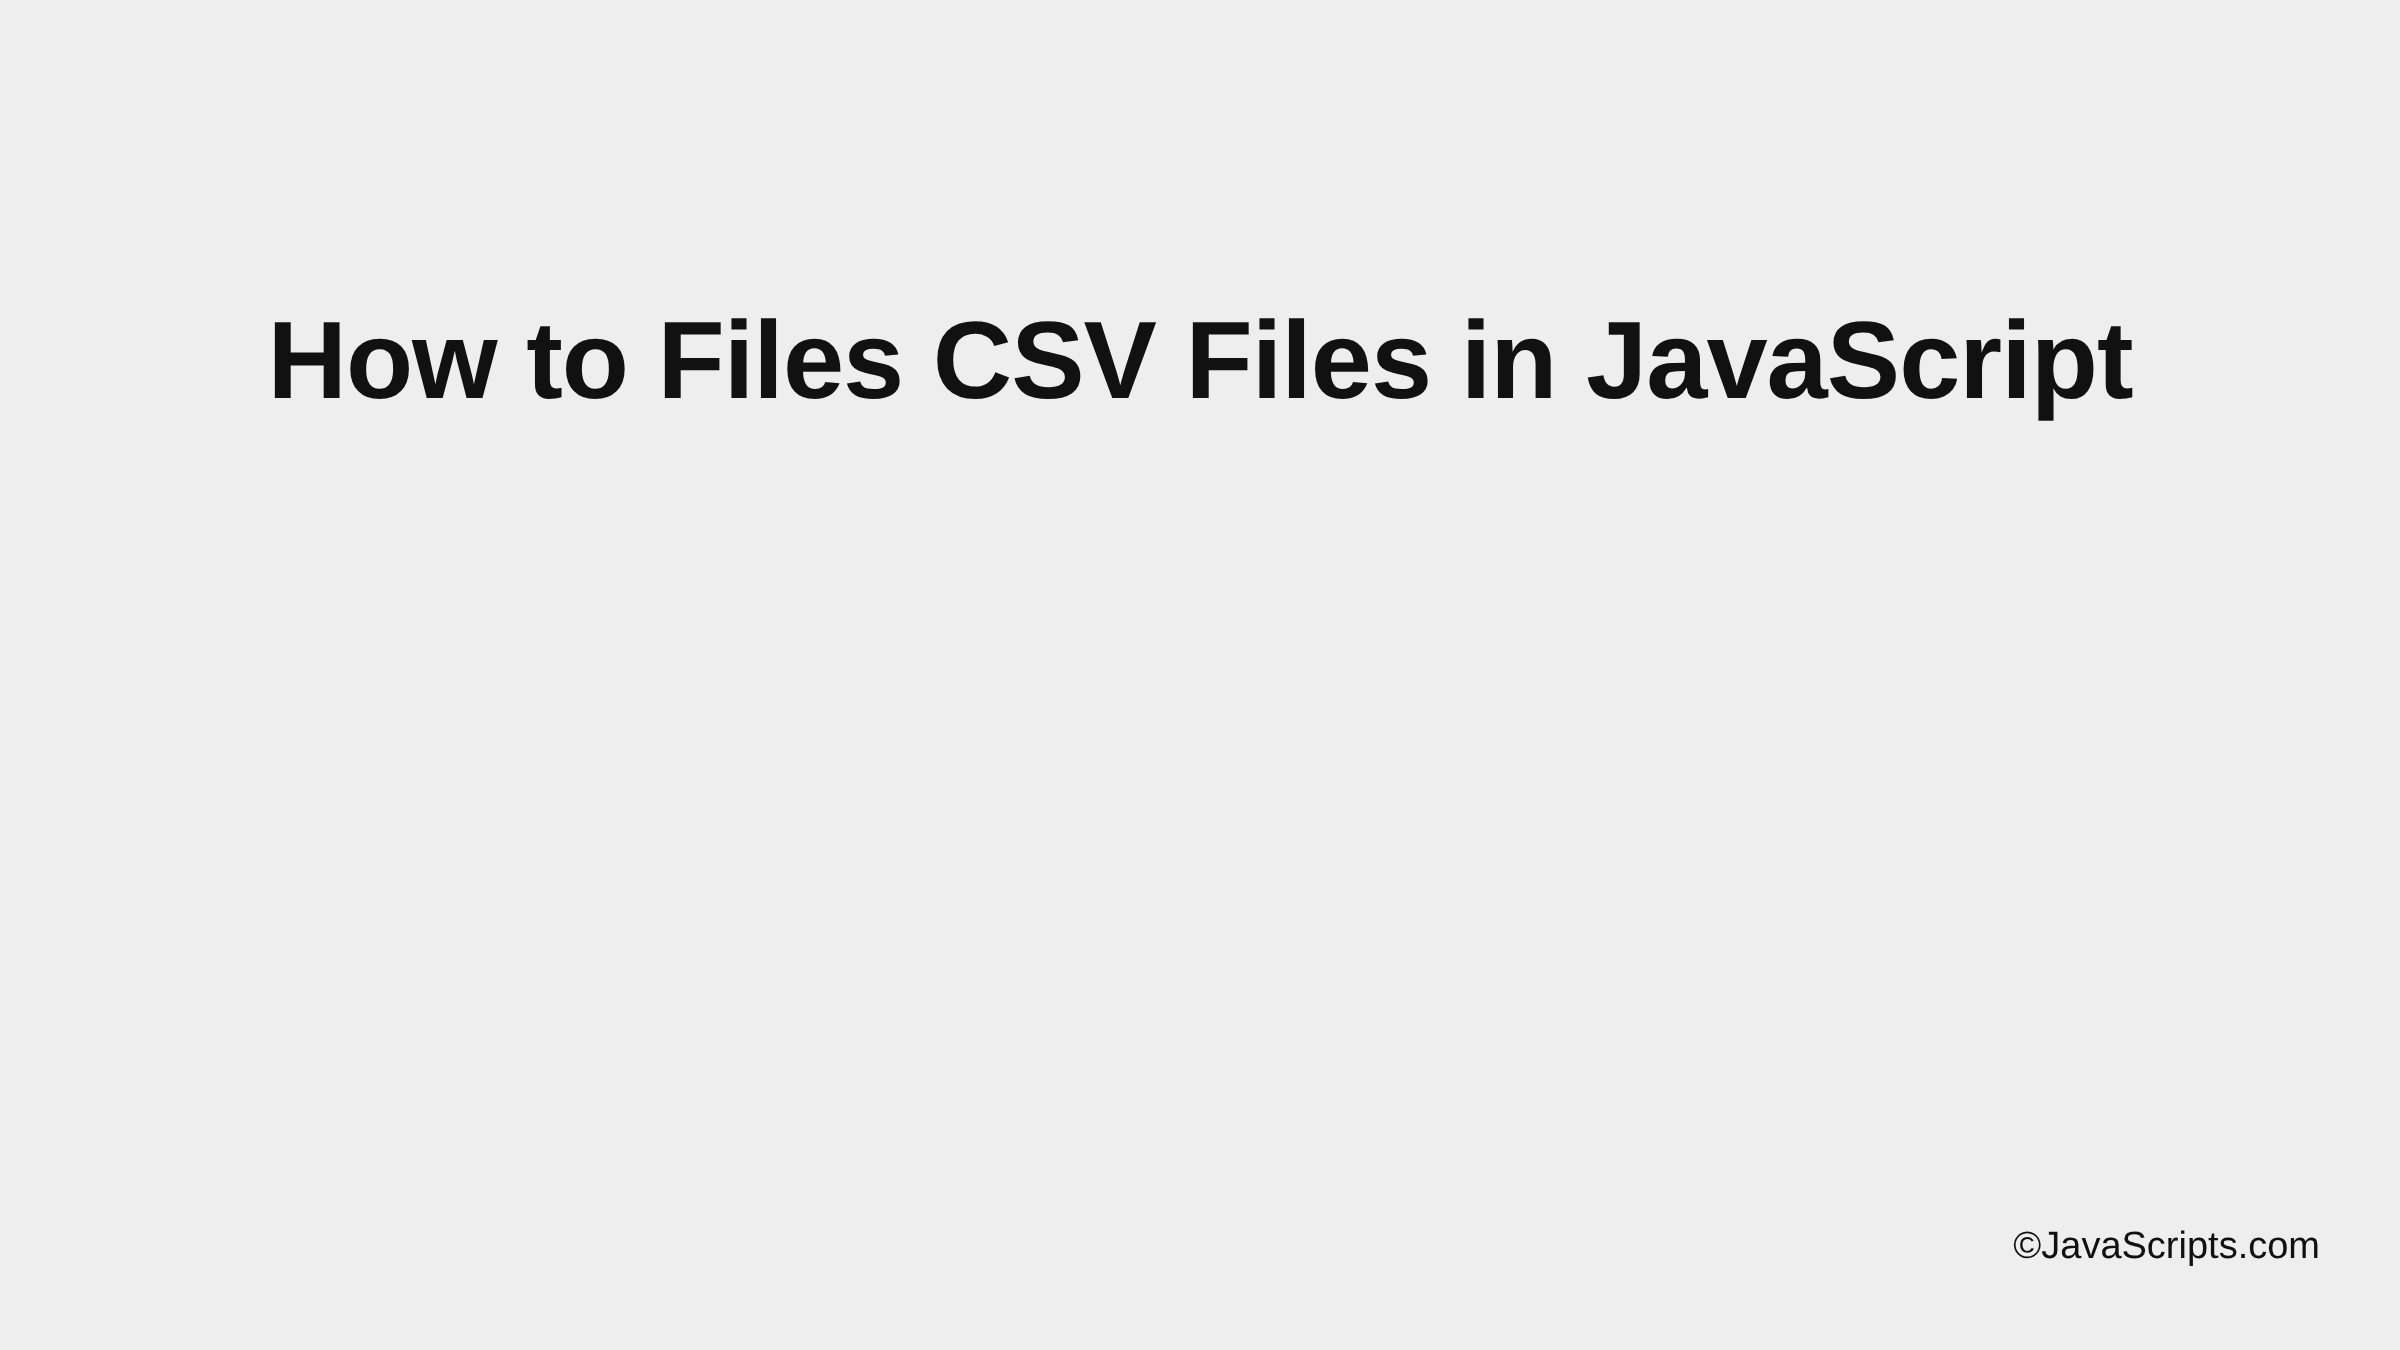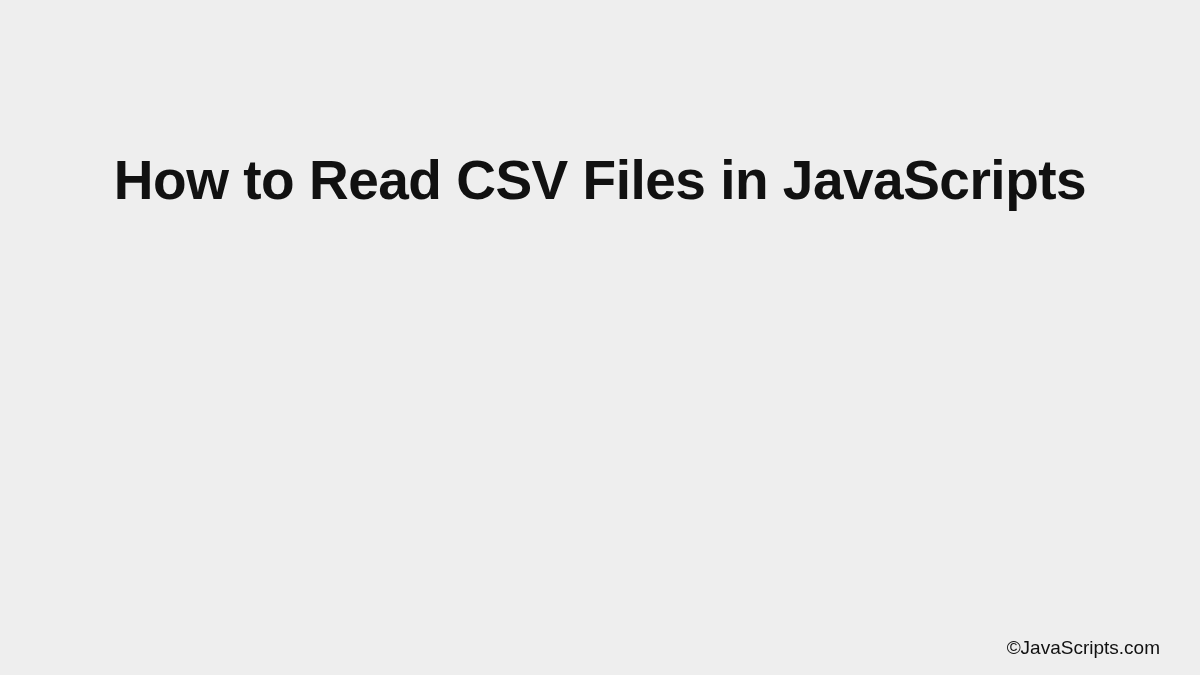--- a/index.html
+++ b/index.html
@@ -25,27 +25,27 @@
     }
     .title {
       font-size: 55px;
       font-weight: 700;
       color: #111111;
       line-height: 1.3;
       letter-spacing: -0.5px;
     }
     .attribution {
       position: absolute;
-      bottom: 16px;
+      bottom: 40px;
       right: 40px;
       font-size: 19px;
       font-weight: 400;
       color: #111111;
     }
   </style>
 </head>
 <body>
 
 <div class="title-container">
-  <h1 class="title">How to Read CSV Files in JavaScripts</h1>
+  <h1 class="title">How to Files CSV Files in JavaScript</h1>
 </div>
 
 <div class="attribution">©JavaScripts.com</div>
 
 </body></html>

